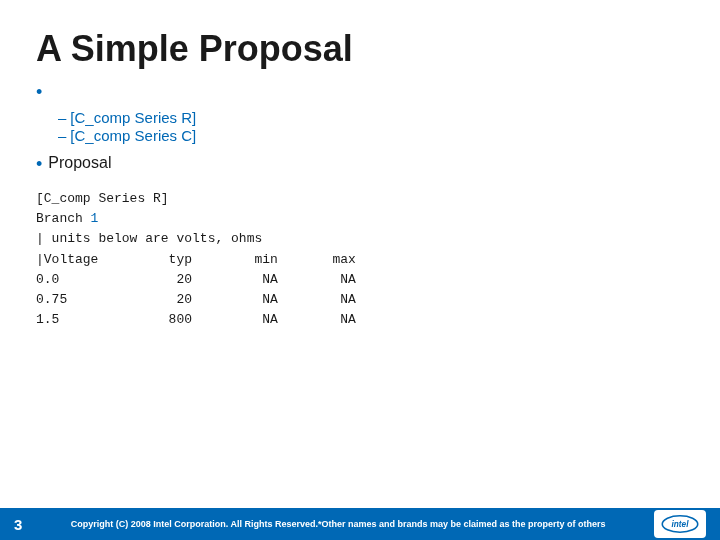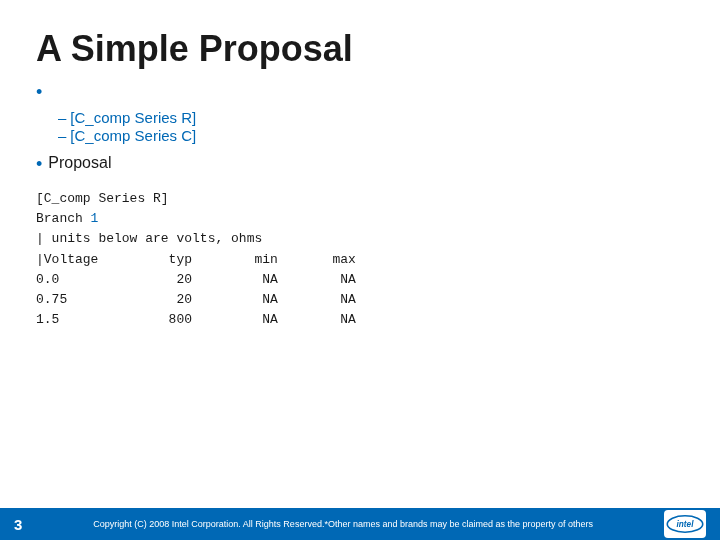--- a/index.html
+++ b/index.html
@@ -110,24 +110,25 @@
       font-size: 15px;
       font-weight: bold;
     }
 
     .copyright-text {
       color: #ffffff;
       font-size: 9px;
       text-align: center;
       flex: 1;
       margin: 0 10px;
+      font-weight: bold;
     }
 
     .intel-logo {
-      width: 42px;
+      width: 52px;
       height: 28px;
       background: #ffffff;
       border-radius: 4px;
       display: flex;
       align-items: center;
       justify-content: center;
       overflow: hidden;
     }
 
     .intel-svg {

